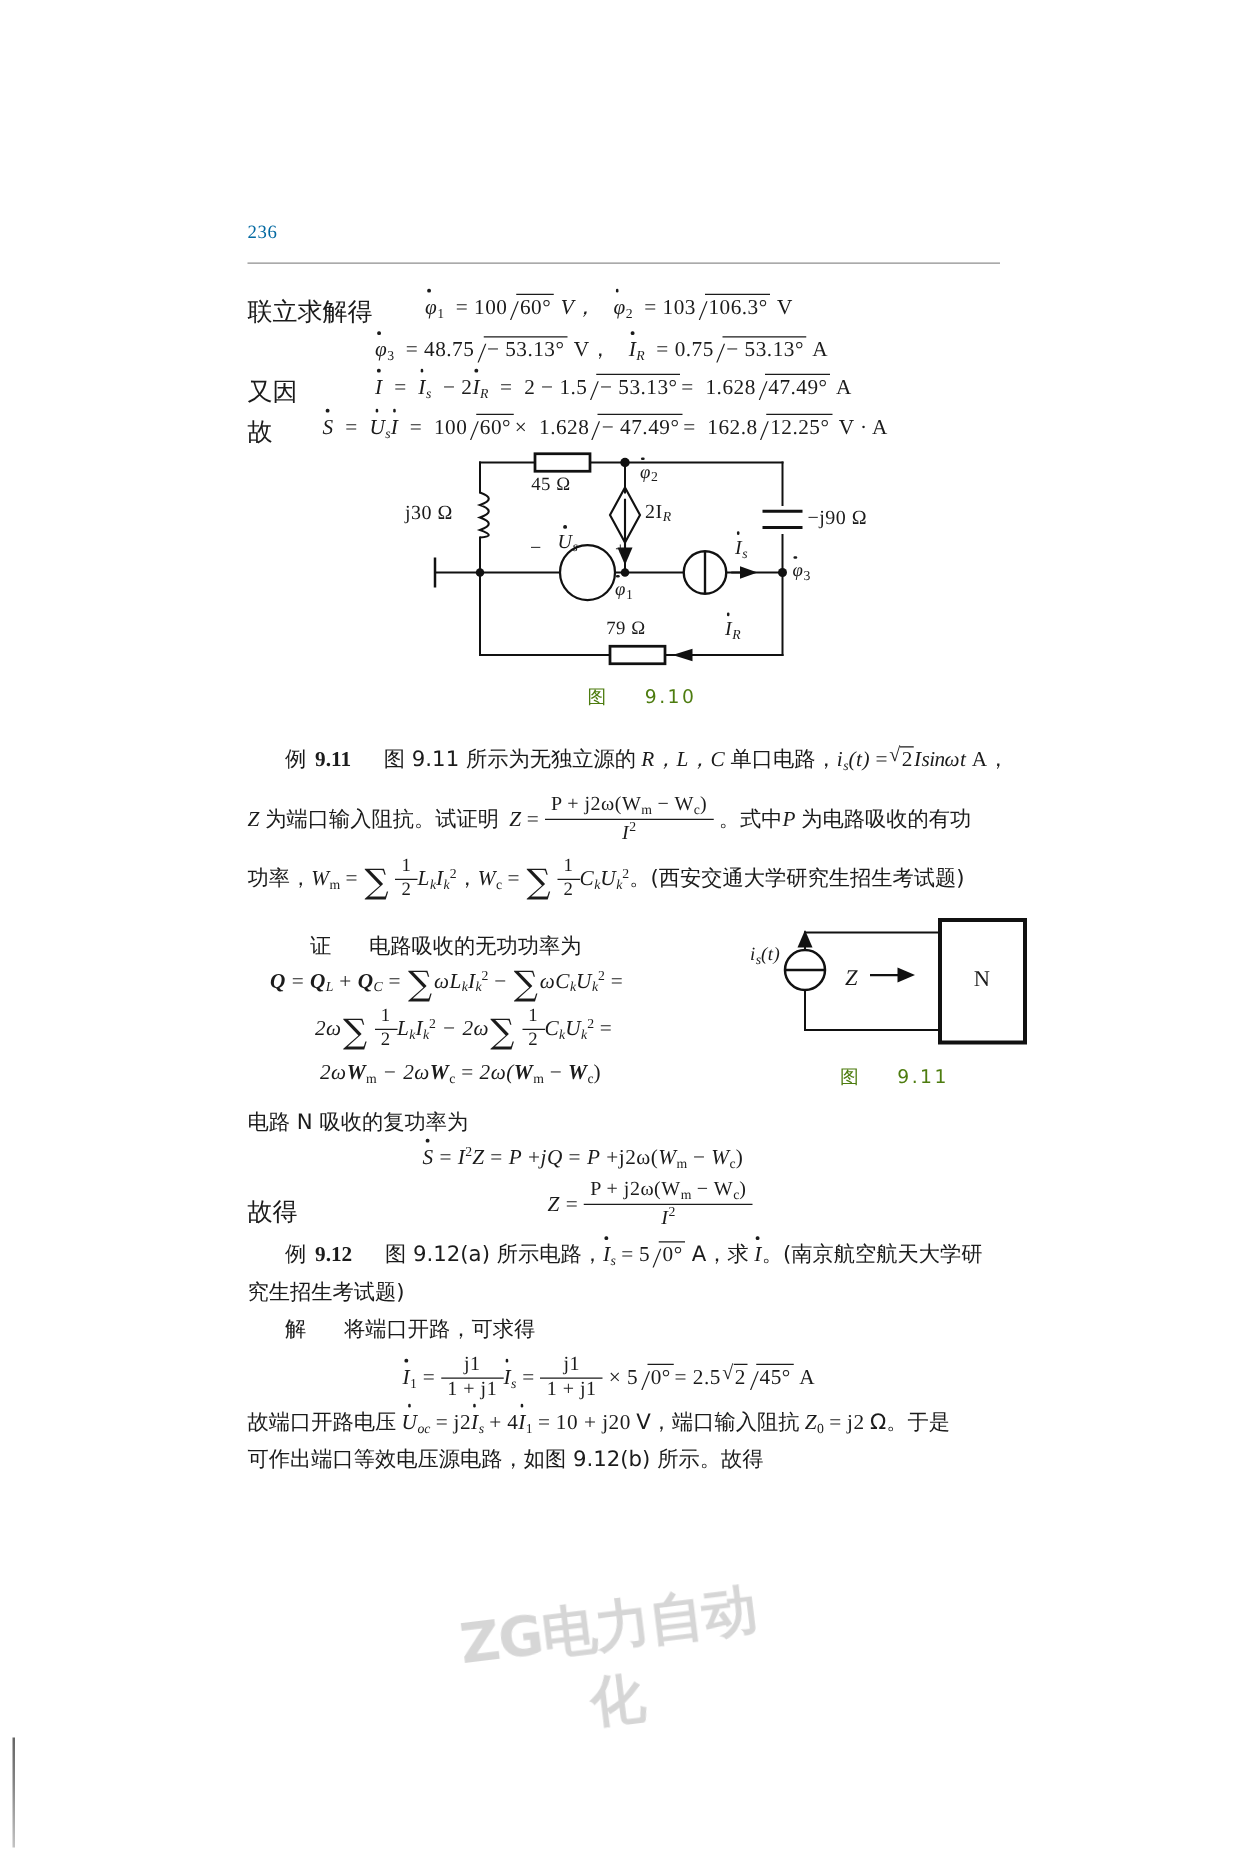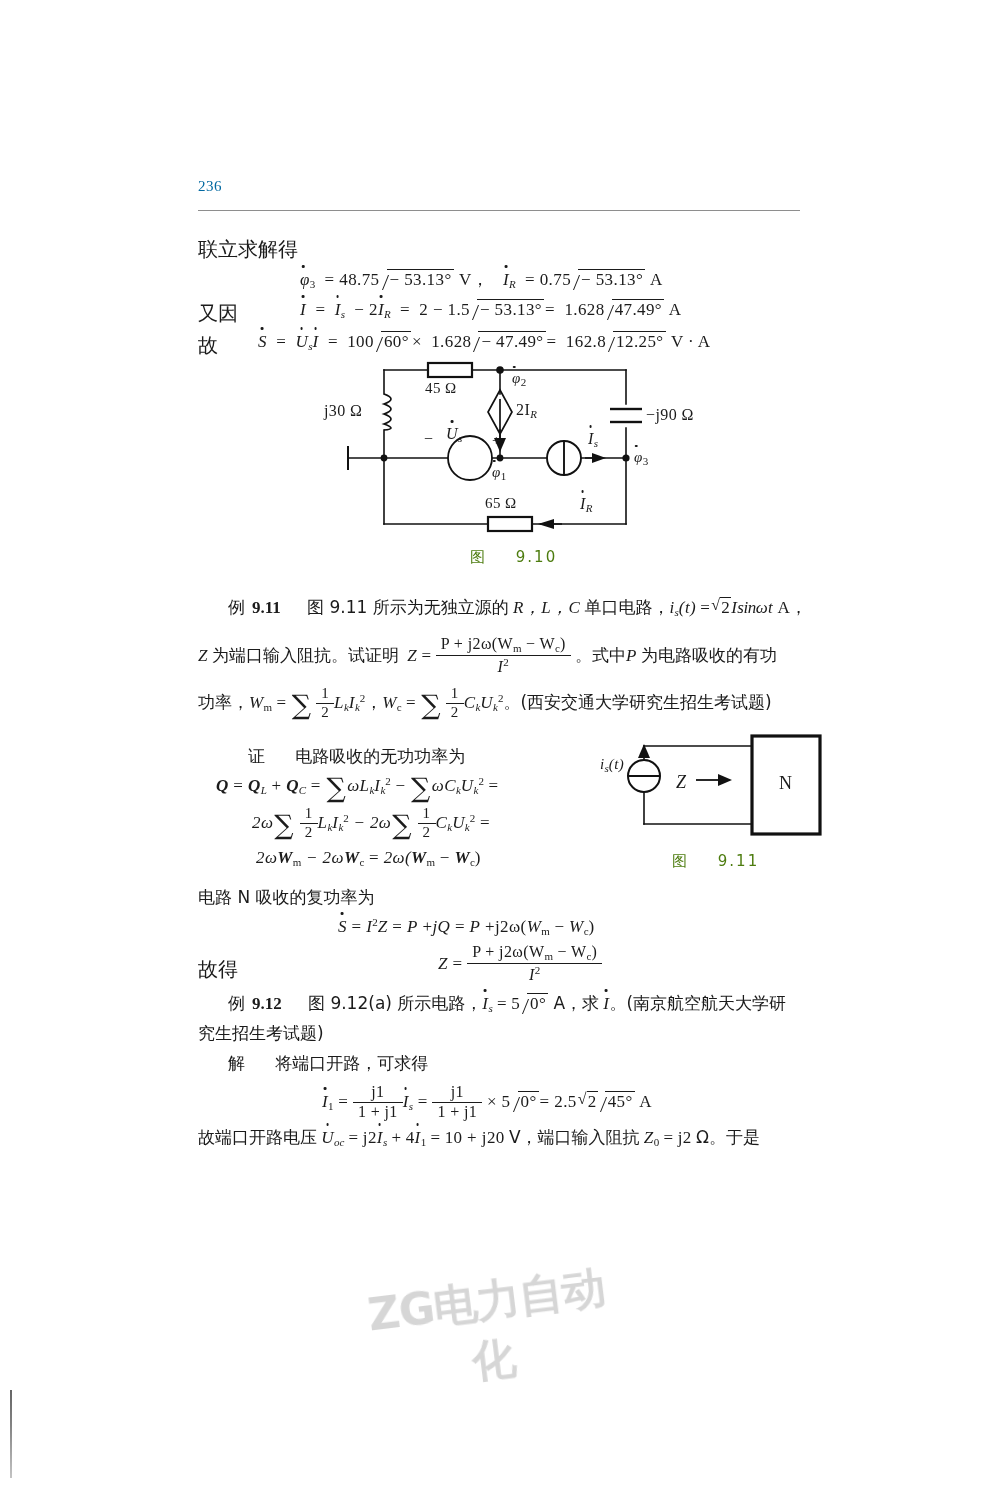--- a/index.html
+++ b/index.html
@@ -95,20 +95,28 @@
 
   <div class="scan-edge"></div>
 
   <div class="hdr">
     <span class="hdr-page">236</span>
   </div>
   <div class="hdr-rule"></div>
 
   <div class="l-label" style="left:198px;top:236px;">联立求解得</div>
 
+  <div class="blk math" style="left:340px;top:234px;">
+    <span class="mi dot dotl">φ</span><span class="sub">1</span>
+    &nbsp;=&nbsp;<span>100</span><span class="ang"><span>60°</span></span>
+    <span class="mi">V，</span>&nbsp;&nbsp;
+    <span class="mi dot dotl">φ</span><span class="sub">2</span>
+    &nbsp;=&nbsp;<span>103</span><span class="ang"><span>106.3°</span></span>
+    <span>V</span>
+  </div>
 
   <div class="blk math" style="left:300px;top:268px;">
     <span class="mi dot dotl">φ</span><span class="sub">3</span>
     &nbsp;=&nbsp;<span>48.75</span><span class="ang"><span>− 53.13°</span></span>
     <span>V，</span>&nbsp;&nbsp;
     <span class="mi dot">I</span><span class="sub mi">R</span>
     &nbsp;=&nbsp;<span>0.75</span><span class="ang"><span>− 53.13°</span></span>
     <span>A</span>
   </div>
 
@@ -205,21 +213,21 @@
         <path d="M252 101 L266 106 L252 111 Z"></path>
       </g>
       <g fill="#111">
         <path d="M222 172 L200 172" stroke="#111" stroke-width="1.5"></path>
         <path d="M214 167 L198 172 L214 177 Z"></path>
       </g>
     </svg>
 
     <div class="blk math" style="left:-16px;top:50px;font-size:16px;">j30 Ω</div>
     <div class="blk math" style="left:85px;top:28px;font-size:15px;">45 Ω</div>
-    <div class="blk math" style="left:145px;top:143px;font-size:15px;">65 Ω</div>
+    <div class="blk math" style="left:145px;top:143px;font-size:15px;">79 Ω</div>
     <div class="blk math" style="left:306px;top:54px;font-size:16px;">−j90 Ω</div>
 
     <div class="blk math" style="left:176px;top:49px;font-size:16px;">
       <span>2I</span><span class="sub mi">R</span>
     </div>
 
     <div class="blk math" style="left:106px;top:73px;font-size:16px;">
       <span class="mi dot">U</span><span class="sub mi">s</span>
     </div>
     <div class="blk math" style="left:84px;top:78px;font-size:16px;">−</div>
@@ -415,18 +423,19 @@
     <span class="math">+</span>
     <span class="math">4</span><span class="math mi dot">I</span><span class="sub">1</span>
     <span class="math">=</span>
     <span class="math">10 + j20</span>
     <span class="cn">V，端口输入阻抗</span>
     <span class="math mi">Z</span><span class="sub">0</span>
     <span class="math">=</span>
     <span class="math">j2</span>
     <span class="cn">Ω。于是</span>
   </div>
+  <div class="blk cn" style="left:198px;top:1156px;font-size:17px;">可作出端口等效电压源电路，如图 9.12(b) 所示。故得</div>
 
   <div class="wm">
     <div class="wm-txt">ZG电力自动化</div>
   </div>
 
 </div>
 
 </body></html>

